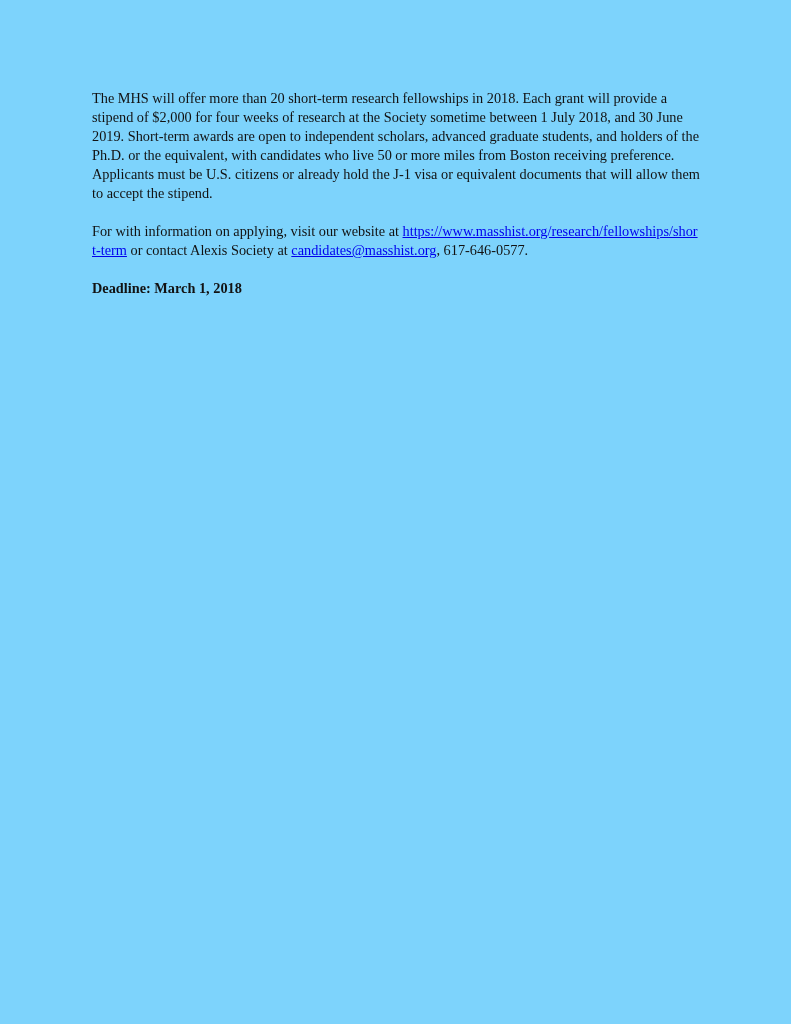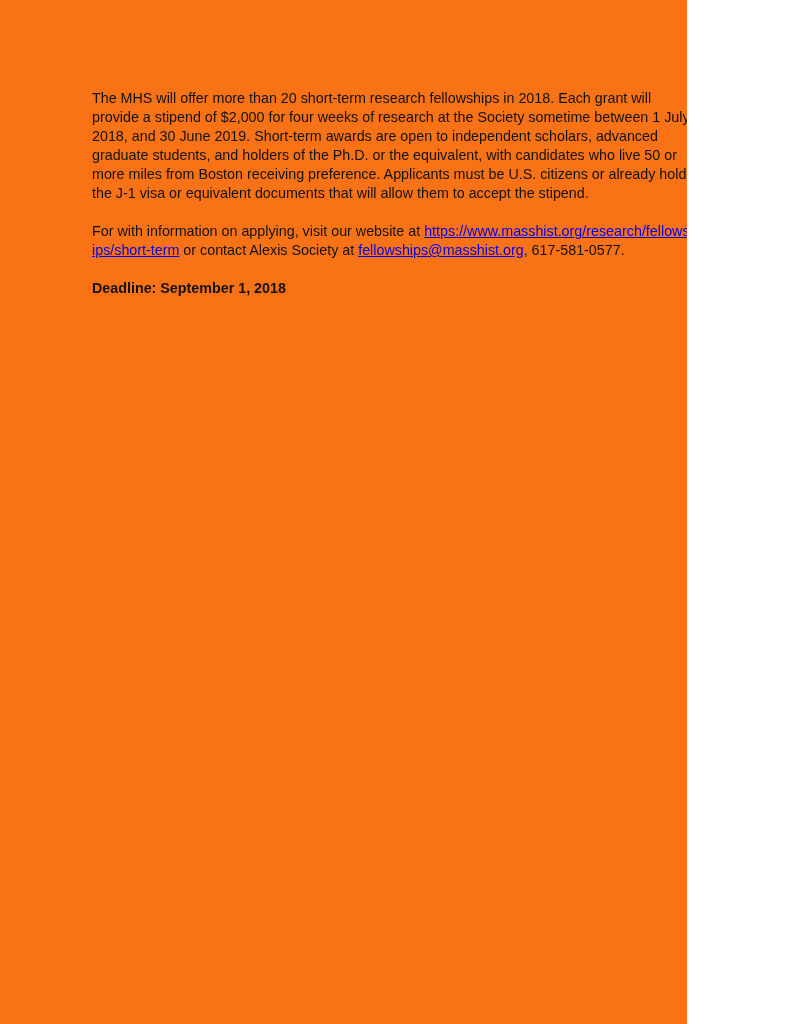--- a/index.html
+++ b/index.html
@@ -2,25 +2,25 @@
 <html><head>
 <meta charset="utf-8">
 <style>
   html, body {
     margin: 0;
     padding: 0;
     background: #ffffff;
   }
   .page {
     position: relative;
-    width: 687px;
+    width: 791px;
     height: 1024px;
-    background: #f97316;
+    background: #7dd3fc;
     overflow: hidden;
-    font-family: Liberation Sans, sans-serif;
+    font-family: Liberation Serif, serif;
   }
   .content {
     position: absolute;
     left: 92px;
     top: 89px;
     width: 608px;
     color: #121212;
     font-size: 14.3px;
     line-height: 19px;
     -webkit-font-smoothing: antialiased;
@@ -40,18 +40,18 @@
   }
 </style>
 </head>
 <body>
 
 <div class="page">
   <div class="content">
 
     <p class="para">The MHS will offer more than 20 short-term research fellowships in 2018. Each grant will provide a stipend of $2,000 for four weeks of research at the Society sometime between 1 July 2018, and 30 June 2019. Short-term awards are open to independent scholars, advanced graduate students, and holders of the Ph.D. or the equivalent, with candidates who live 50 or more miles from Boston receiving preference. Applicants must be U.S. citizens or already hold the J-1 visa or equivalent documents that will allow them to accept the stipend.</p>
 
-    <p class="para"><span>For with information on applying, visit our website at </span><a class="doc-link">https://www.masshist.org/research/fellowships/short-term</a><span> or contact Alexis Society at </span><a class="doc-link">fellowships@masshist.org</a><span>, 617-581-0577.</span></p>
+    <p class="para"><span>For with information on applying, visit our website at </span><a class="doc-link">https://www.masshist.org/research/fellowships/short-term</a><span> or contact Alexis Society at </span><a class="doc-link">candidates@masshist.org</a><span>, 617-646-0577.</span></p>
 
-    <p class="deadline">Deadline: September 1, 2018</p>
+    <p class="deadline">Deadline: March 1, 2018</p>
 
   </div>
 </div>
 
 </body></html>

